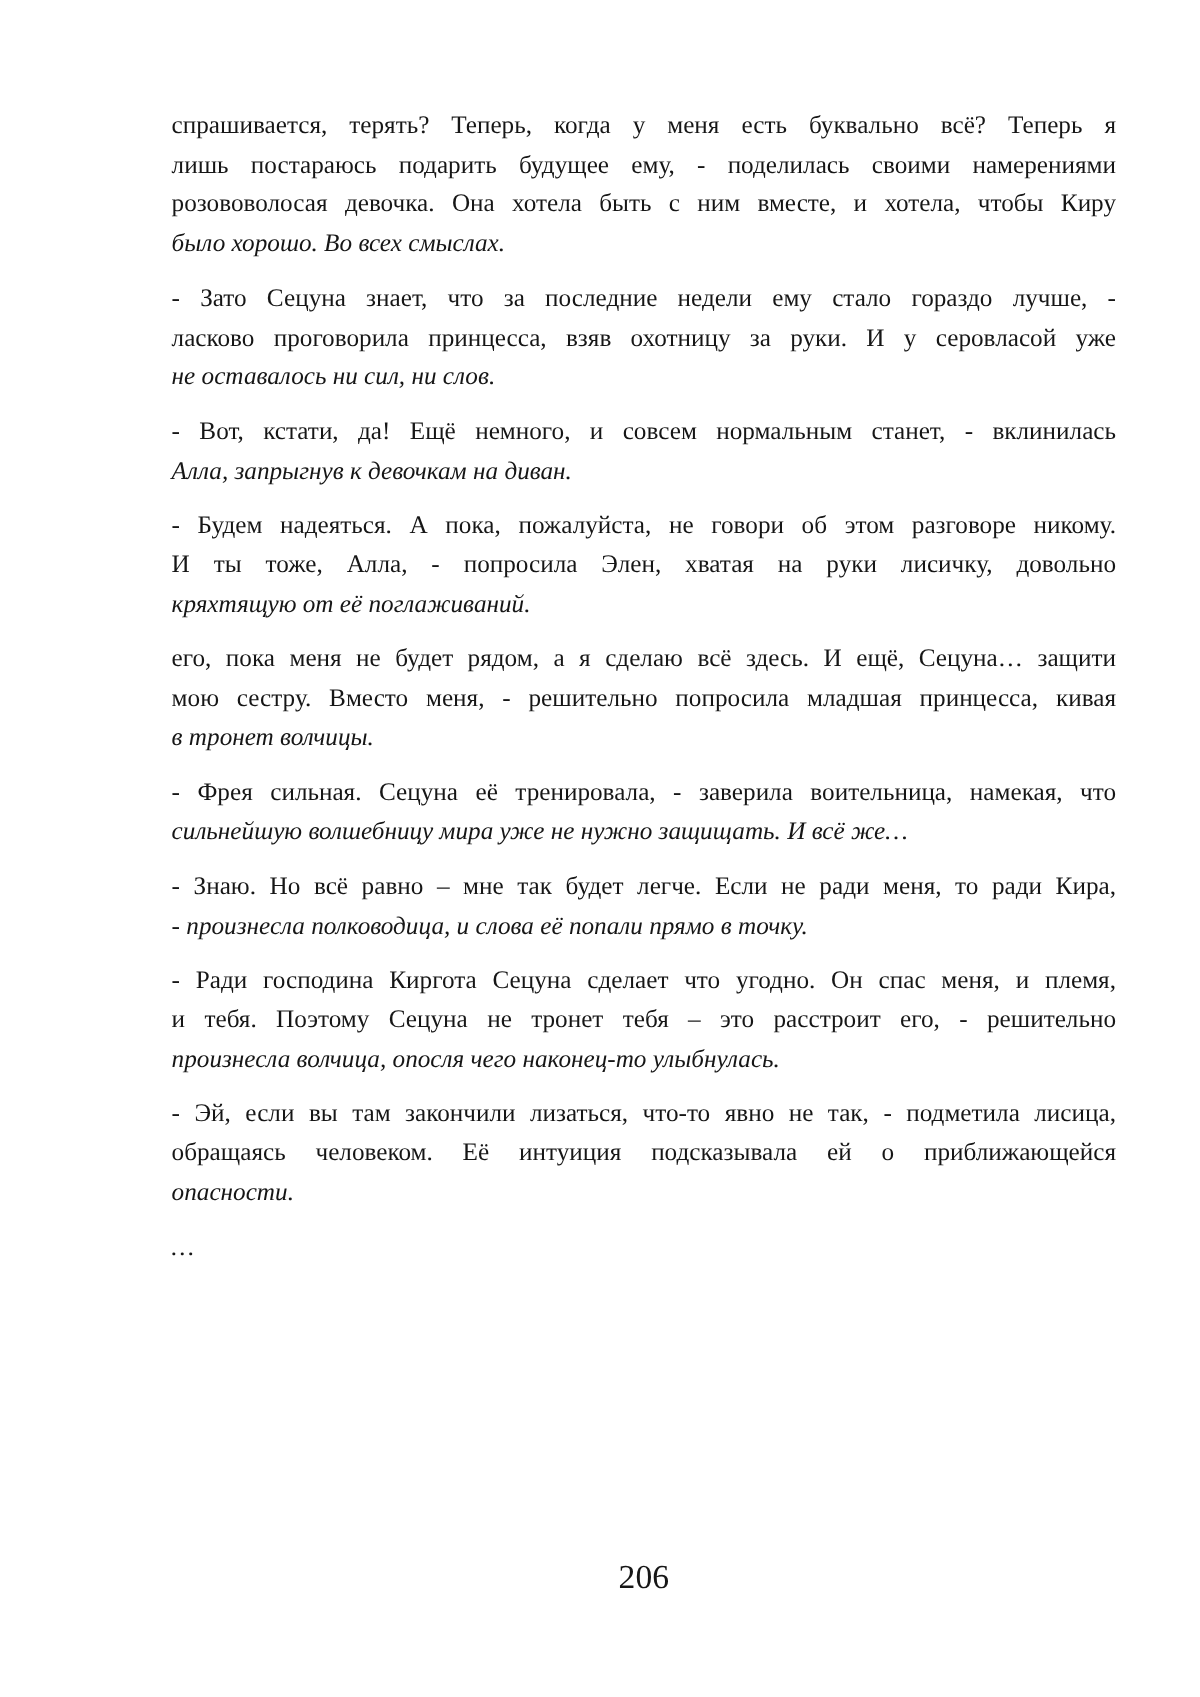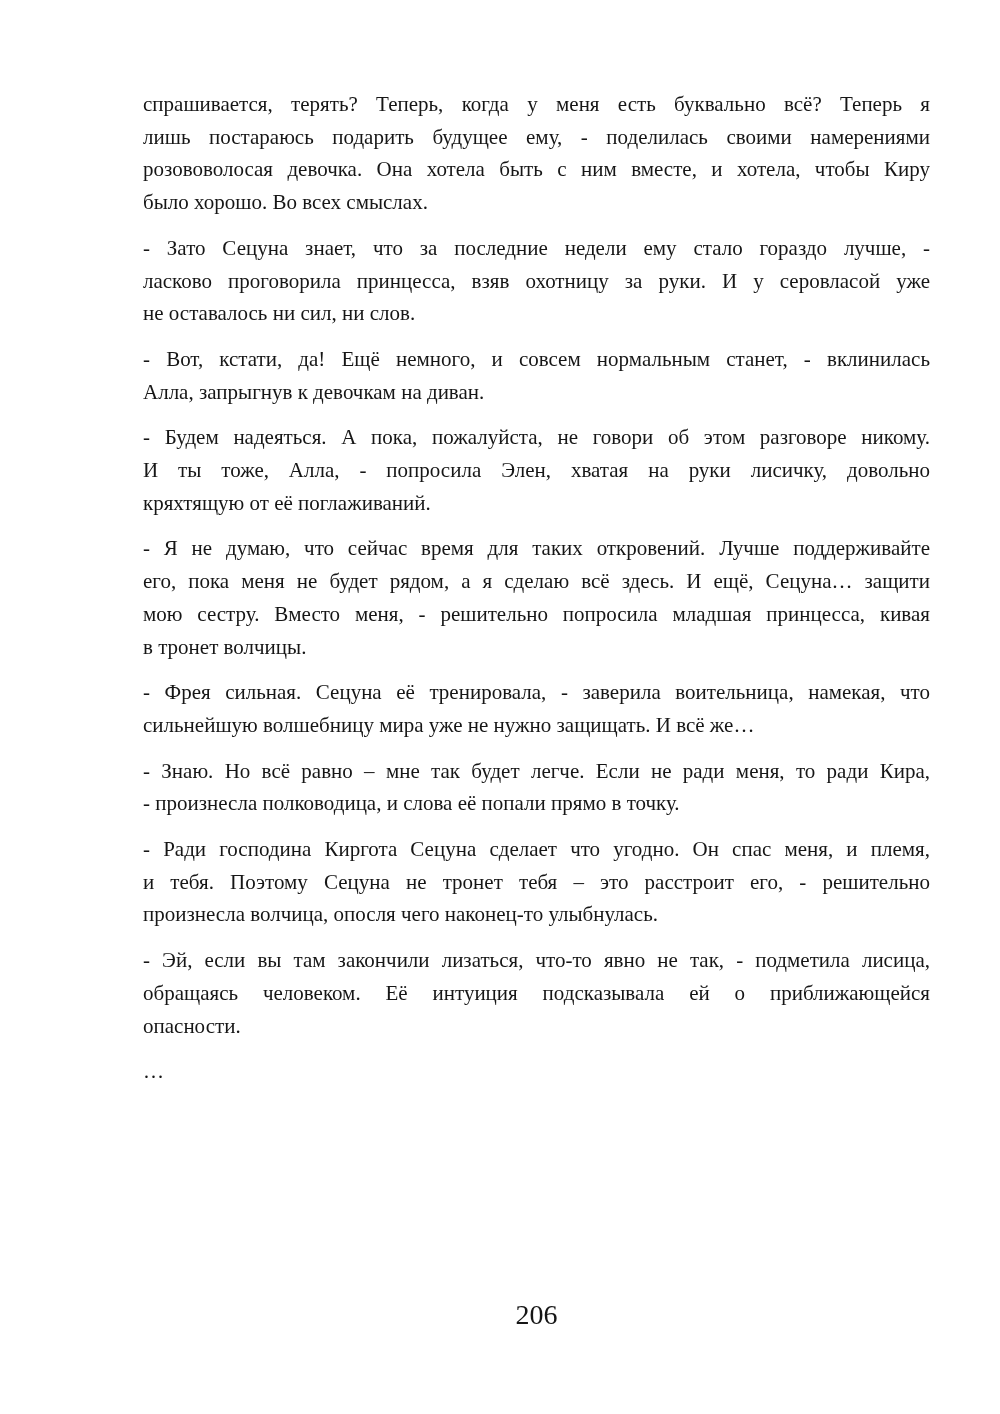--- a/index.html
+++ b/index.html
@@ -27,20 +27,21 @@
   .para {
     margin: 0 0 13px 0;
   }
   .line {
     text-align: justify;
     text-align-last: justify;
     white-space: normal;
   }
   .line.last {
     text-align-last: left;
+    font-style: italic;
   }
   .page-number {
     position: absolute;
     top: 1303px;
     left: 143px;
     width: 787px;
     text-align: center;
     font-family: "Liberation Serif", "DejaVu Serif", serif;
     font-size: 28px;
     line-height: 24px;
@@ -66,21 +67,20 @@
       <div class="para">
         <div class="line">- Вот, кстати, да! Ещё немного, и совсем нормальным станет, - вклинилась</div>
         <div class="line last">Алла, запрыгнув к девочкам на диван.</div>
       </div>
       <div class="para">
         <div class="line">- Будем надеяться. А пока, пожалуйста, не говори об этом разговоре никому.</div>
         <div class="line">И ты тоже, Алла, - попросила Элен, хватая на руки лисичку, довольно</div>
         <div class="line last">кряхтящую от её поглаживаний.</div>
       </div>
       <div class="para">
-        <div class="line">- Я не думаю, что сейчас время для таких откровений. Лучше поддерживайте</div>
         <div class="line">его, пока меня не будет рядом, а я сделаю всё здесь. И ещё, Сецуна… защити</div>
         <div class="line">мою сестру. Вместо меня, - решительно попросила младшая принцесса, кивая</div>
         <div class="line last">в тронет волчицы.</div>
       </div>
       <div class="para">
         <div class="line">- Фрея сильная. Сецуна её тренировала, - заверила воительница, намекая, что</div>
         <div class="line last">сильнейшую волшебницу мира уже не нужно защищать. И всё же…</div>
       </div>
       <div class="para">
         <div class="line">- Знаю. Но всё равно – мне так будет легче. Если не ради меня, то ради Кира,</div>

